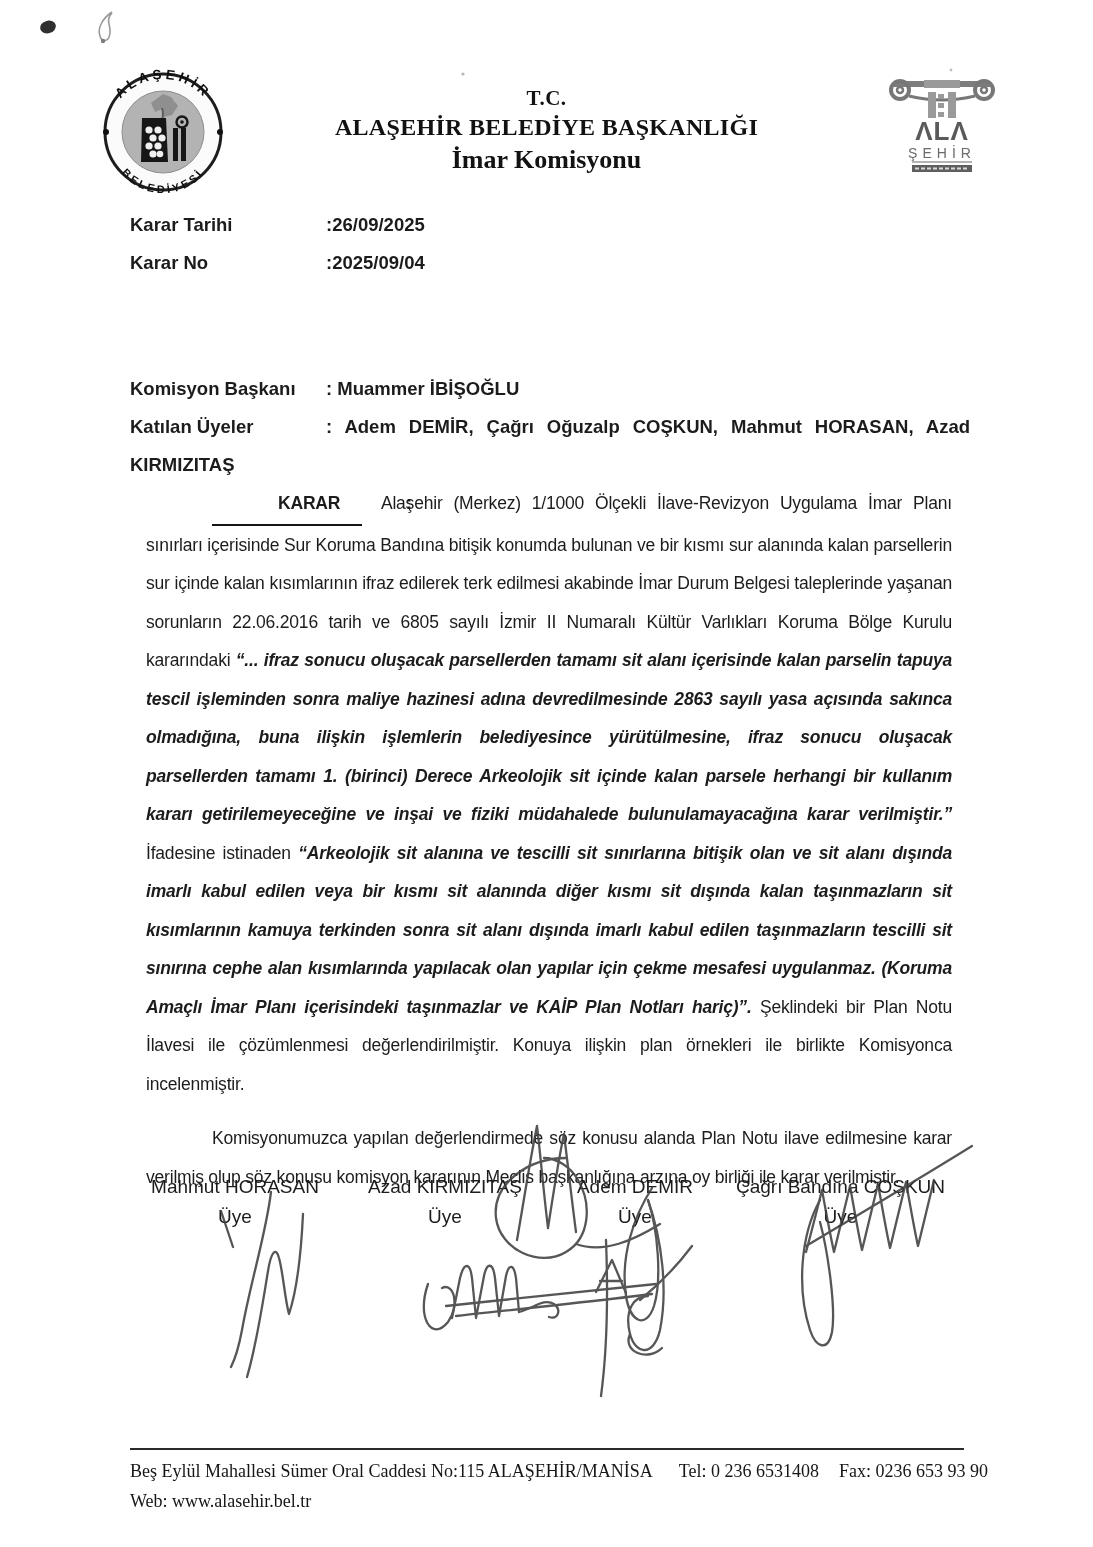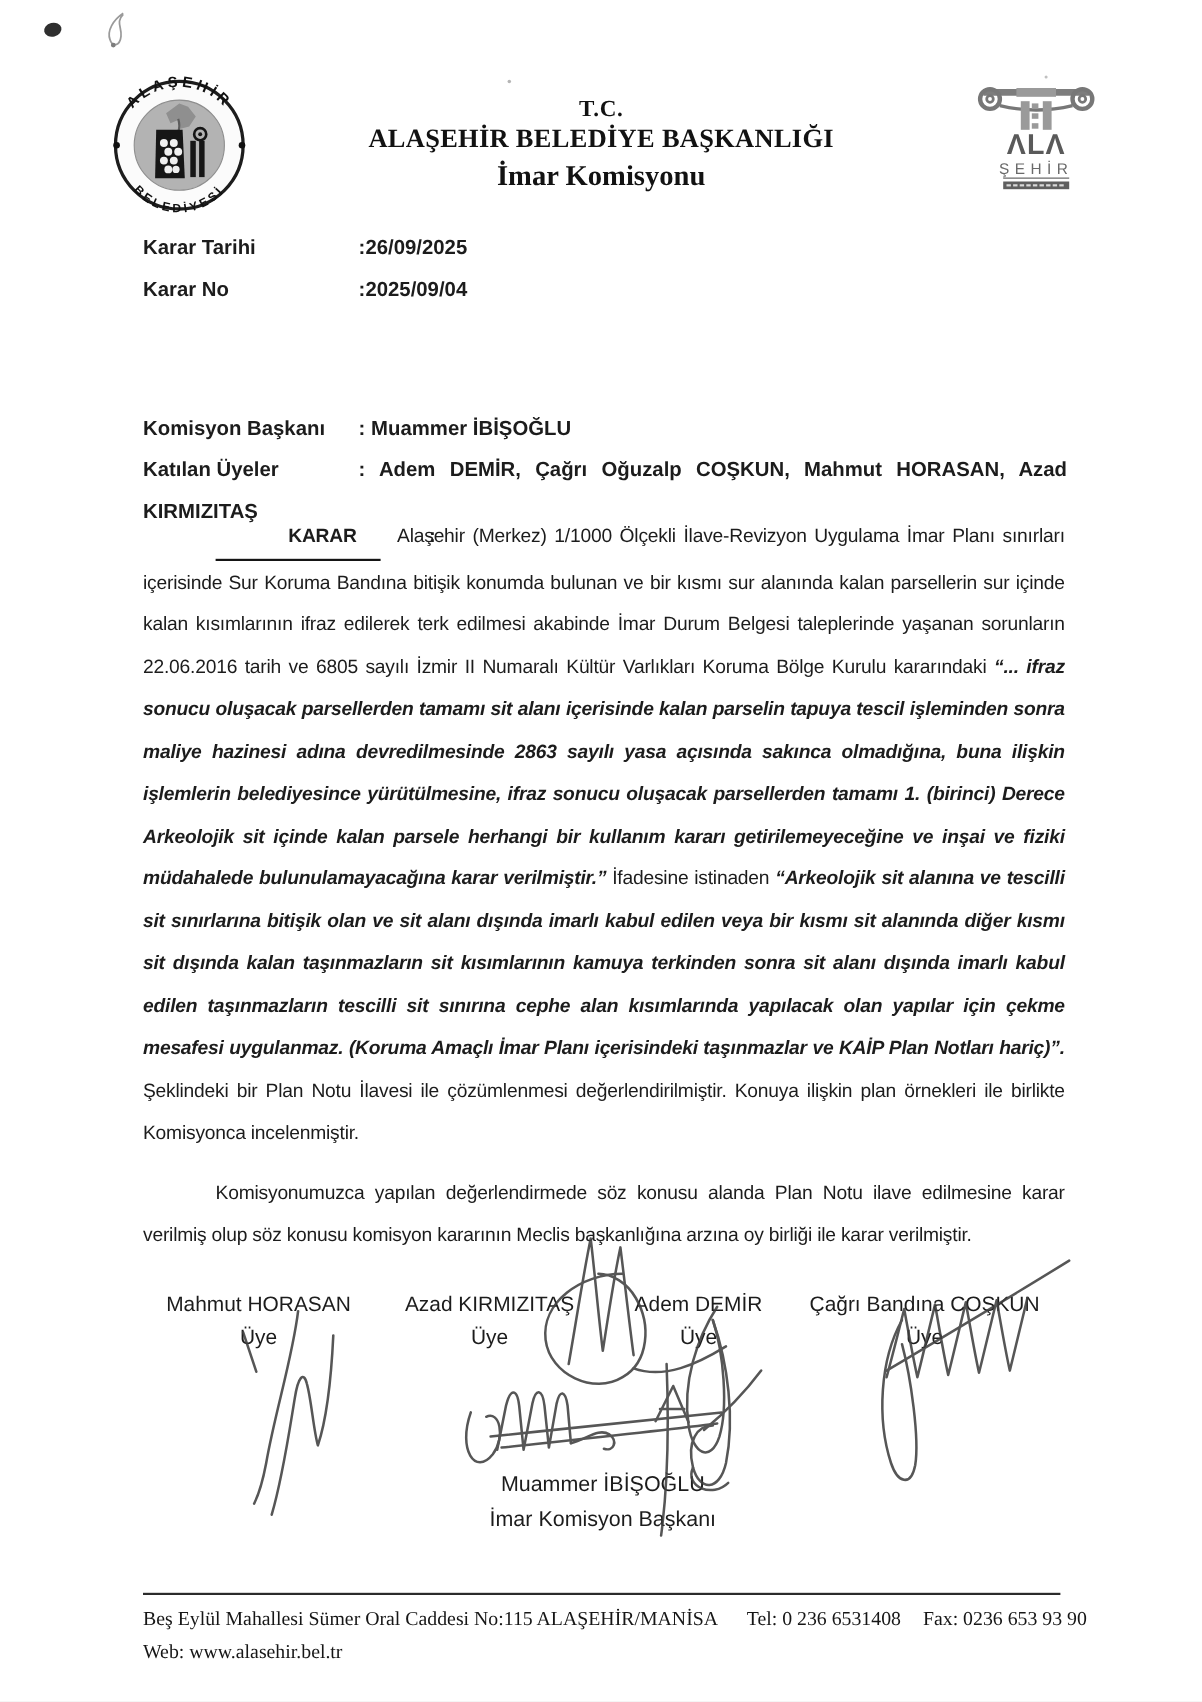--- a/index.html
+++ b/index.html
@@ -23,21 +23,21 @@
   .m-value{font-weight:bold;}
   .m-value-reg{font-weight:normal;}
   #metaA{top:206px;}
   #metaB{top:294px;}
   #metaC{top:370px;}
   .members-par{text-align:justify;margin:0;}
   .members-par .m-label{display:inline-block;width:196px;}
   
   .body-block{position:absolute;left:130px;top:468px;width:838px;
     font-size:17.5px;line-height:38.5px;letter-spacing:-0.2px;text-align:justify;}
-  .par{margin:0;text-indent:66px;}
+  .par{margin:16px;text-indent:66px;}
   .par + .par{margin-top:16px;}
   .karar-label{display:inline-flex;width:150px;justify-content:space-between;
     font-weight:bold;border-bottom:2.5px solid #151515;padding-bottom:1px;}
   .seg-intro{margin-left:8px;}
   .bq{font-weight:bold;font-style:italic;}
   .sig-col{position:absolute;text-align:center;}
   .sig-name{font-size:19px;}
   .sig-title{font-size:19px;margin-top:8px;}
   #sigc1{left:150px;top:1176px;width:170px;}
   #sigc2{left:360px;top:1176px;width:170px;}
@@ -192,24 +192,20 @@
   </div>
   <div class="sig-col" id="sigc3">
     <div class="sig-name">Adem DEMİR</div>
     <div class="sig-title">Üye</div>
   </div>
   <div class="sig-col" id="sigc4">
     <div class="sig-name">Çağrı Bandına COŞKUN</div>
     <div class="sig-title">Üye</div>
   </div>
 
-  <div class="chairman-block">
-    <div>Muammer İBİŞOĞLU</div>
-    <div class="chairman-title">İmar Komisyon Başkanı</div>
-  </div>
 
   <svg class="overlay" width="1093" height="1547" fill="none" stroke="#3f3f3f" stroke-width="2.3" stroke-linecap="round" stroke-linejoin="round" opacity="0.88">
     <g>
       <path d="M271,1192 C266,1234 250,1284 242,1330 C239,1346 236,1357 231,1367"></path>
       <path d="M303,1214 C301,1256 296,1293 289,1314 C285,1300 283,1272 279,1258 C276,1246 271,1252 268,1271 C263,1301 257,1343 247,1377"></path>
       <path d="M221,1211 L233,1247"></path>
     </g>
     <g>
       <path d="M517,1240 C524,1200 530,1160 537,1126 C541,1160 544,1196 548,1228 C553,1196 558,1162 564,1134 C568,1166 572,1202 576,1232"></path>
       <path d="M566,1158 C528,1158 492,1184 496,1218 C500,1250 540,1268 566,1252 C590,1238 592,1204 578,1180 C570,1166 556,1158 544,1158"></path>

